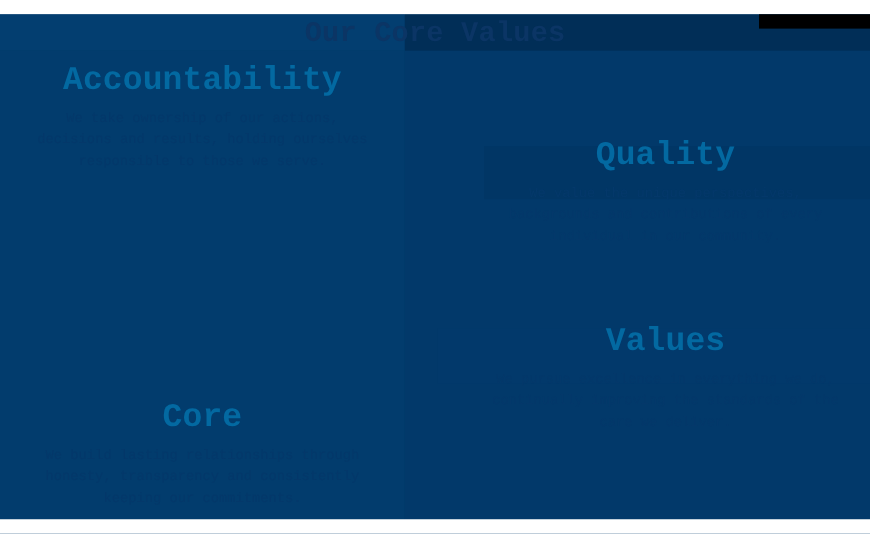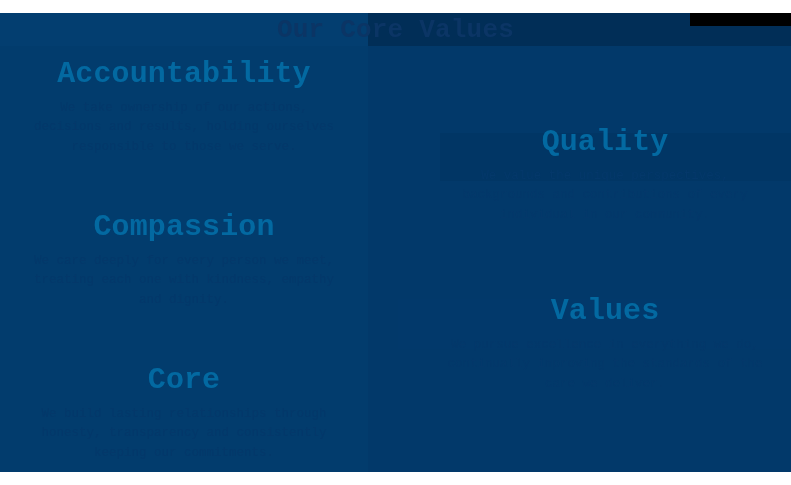--- a/index.html
+++ b/index.html
@@ -146,24 +146,20 @@
 
   <div class="title-strip">
     <div class="page-title">Our Core Values</div>
   </div>
 
   <div class="value v-accountability">
     <h2 class="value-heading">Accountability</h2>
     <p class="value-body">We take ownership of our actions, decisions and results, holding ourselves responsible to those we serve.</p>
   </div>
 
-  <div class="value v-compassion">
-    <h2 class="value-heading">Compassion</h2>
-    <p class="value-body">We care deeply for every person we meet, treating each one with kindness, empathy and dignity.</p>
-  </div>
 
   <div class="value v-trust">
     <h2 class="value-heading">Core</h2>
     <p class="value-body">We build lasting relationships through honesty, transparency and consistently keeping our commitments.</p>
   </div>
 
   <div class="value v-respect">
     <h2 class="value-heading">Quality</h2>
     <p class="value-body">We value the unique perspectives, backgrounds and contributions of every individual in our community.</p>
   </div>

